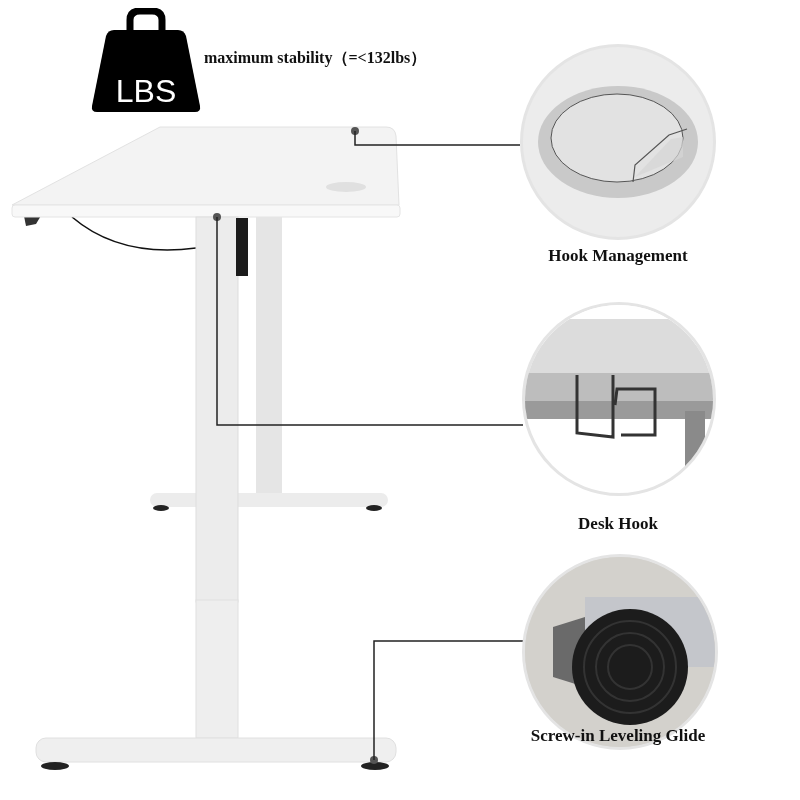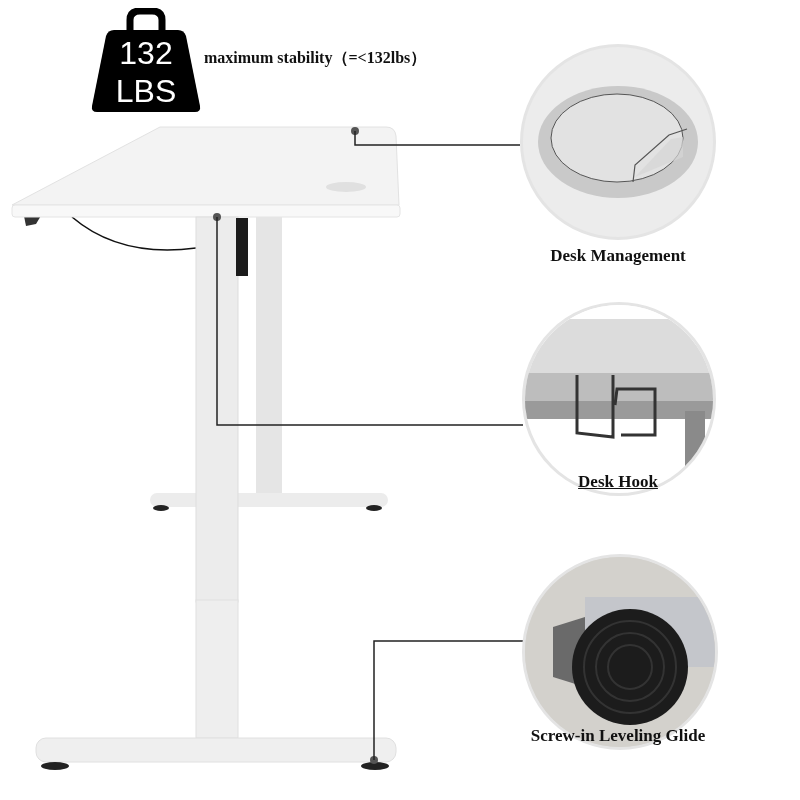--- a/index.html
+++ b/index.html
@@ -14,21 +14,20 @@
   .circle { border-radius: 50%; overflow: hidden; border: 3px solid #e4e4e4; box-sizing: border-box; background: #f2f2f2; }
 </style>
 </head>
 <body>
 
 <div class="abs weight-icon">
   <svg width="112" height="106" viewBox="0 0 112 106">
     <path d="M40 24 L40 12 Q40 3 50 3 L62 3 Q72 3 72 12 L72 24" fill="none" stroke="#000" stroke-width="7"></path>
     <path d="M24 22 L88 22 Q94 22 96 28 L110 98 Q111 104 105 104 L7 104 Q1 104 2 98 L16 28 Q18 22 24 22 Z" fill="#000"></path>
   </svg>
-  <div class="weight-text" style="top:28px;">132</div>
   <div class="weight-text" style="top:66px;">LBS</div>
 </div>
 
 <div class="abs stability">maximum stability（=&lt;132lbs）</div>
 
 <svg class="abs" style="left:0;top:0;" width="800" height="800">
 
   <path d="M24 216 L42 214 L36 224 L26 226 Z" fill="#333"></path>
 
   <path d="M72 217 Q120 258 196 248" fill="none" stroke="#111" stroke-width="1.6"></path>
@@ -66,34 +65,34 @@
 </svg>
 
 <div class="abs circle" style="left:520px;top:44px;width:196px;height:196px;background:#ececec;">
   <svg width="190" height="190" viewBox="0 0 190 190">
     <ellipse cx="95" cy="95" rx="80" ry="56" fill="#c9c9c9"></ellipse>
     <ellipse cx="94" cy="91" rx="66" ry="44" fill="#e2e2e2" stroke="#555" stroke-width="1"></ellipse>
     <path d="M110 135 L112 118 L146 88 L164 82" fill="none" stroke="#555" stroke-width="1.2"></path>
     <path d="M112 130 L148 92 L160 90 L160 110 Z" fill="#d6d6d6" opacity="0.7"></path>
   </svg>
 </div>
-<div class="abs feature-label" style="left:520px;top:246px;width:196px;">Desk Management</div>
+<div class="abs feature-label" style="left:520px;top:246px;width:196px;">Hook Management</div>
 
 <div class="abs circle" style="left:522px;top:302px;width:194px;height:194px;background:#ffffff;">
   <svg width="190" height="190" viewBox="0 0 190 190">
     <rect x="0" y="0" width="190" height="40" fill="#ffffff"></rect>
     <rect x="0" y="14" width="190" height="54" fill="#dcdcdc"></rect>
     <rect x="0" y="68" width="190" height="38" fill="#bdbdbd"></rect>
     <rect x="0" y="96" width="190" height="18" fill="#9a9a9a"></rect>
     <rect x="160" y="106" width="20" height="84" fill="#8a8a8a"></rect>
     <path d="M52 70 L52 128 L88 132 L88 70" fill="none" stroke="#333" stroke-width="3"></path>
     <path d="M90 100 L92 84 L130 84 L130 130 L96 130" fill="none" stroke="#333" stroke-width="3"></path>
   </svg>
 </div>
-<div class="abs feature-label" style="left:520px;top:472px;width:196px;text-decoration:underline;">Desk Hook</div>
+<div class="abs feature-label" style="left:520px;top:514px;width:196px;">Desk Hook</div>
 
 <div class="abs circle" style="left:522px;top:554px;width:196px;height:196px;background:#d8d6d2;">
   <svg width="190" height="190" viewBox="0 0 190 190">
     <rect x="0" y="0" width="190" height="190" fill="#d3d1cc"></rect>
     <path d="M60 40 L190 40 L190 110 L160 110 L140 80 L60 80 Z" fill="#c4c6cb"></path>
     <path d="M28 70 L60 60 L60 130 L28 120 Z" fill="#6a6a6a"></path>
     <circle cx="105" cy="110" r="58" fill="#1c1c1c"></circle>
     <circle cx="105" cy="110" r="46" fill="none" stroke="#333" stroke-width="2"></circle>
     <circle cx="105" cy="110" r="34" fill="none" stroke="#333" stroke-width="2"></circle>
     <circle cx="105" cy="110" r="22" fill="none" stroke="#333" stroke-width="2"></circle>

